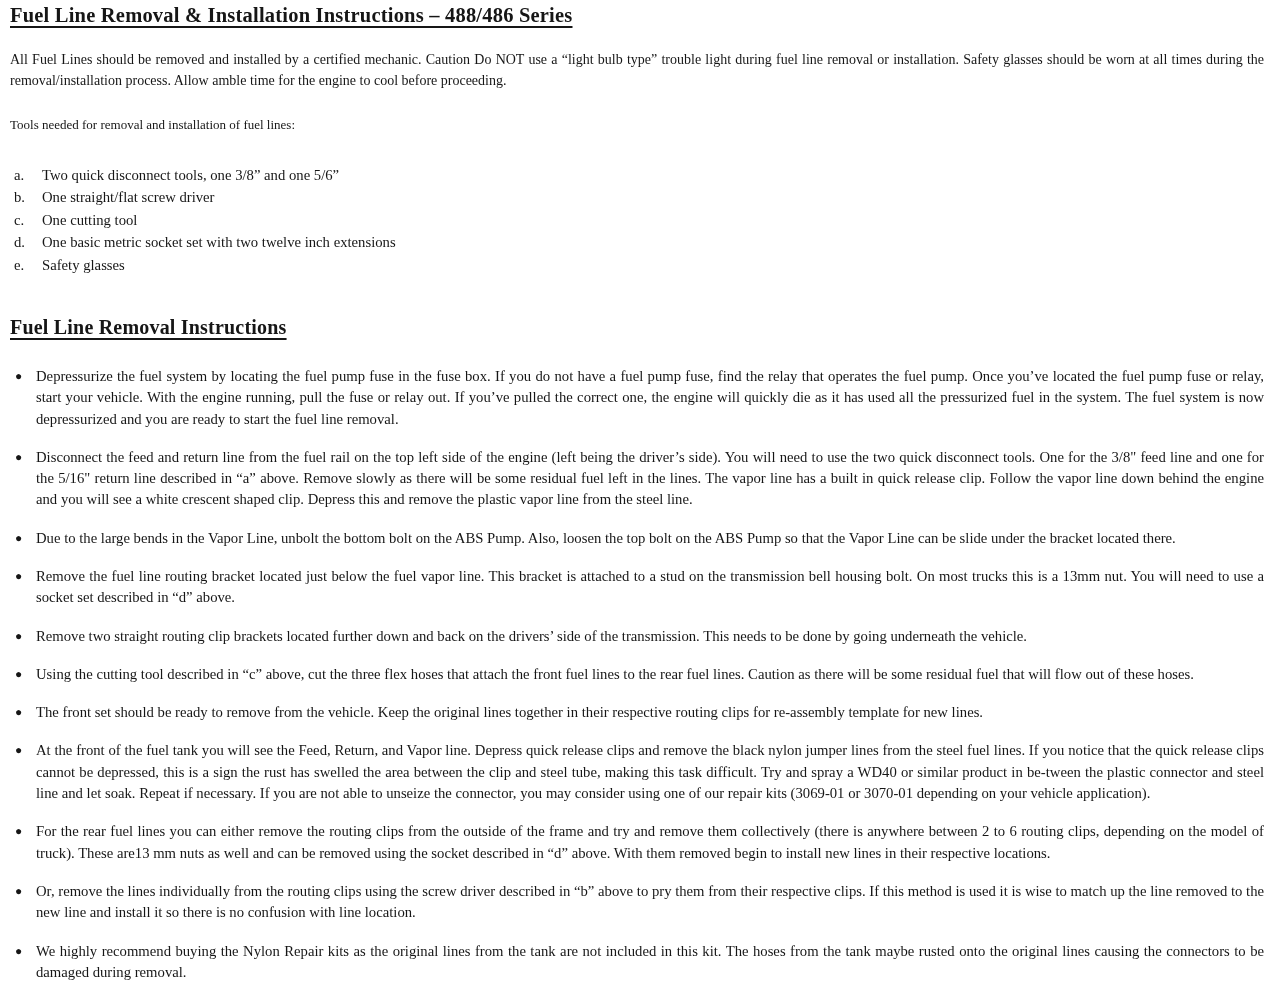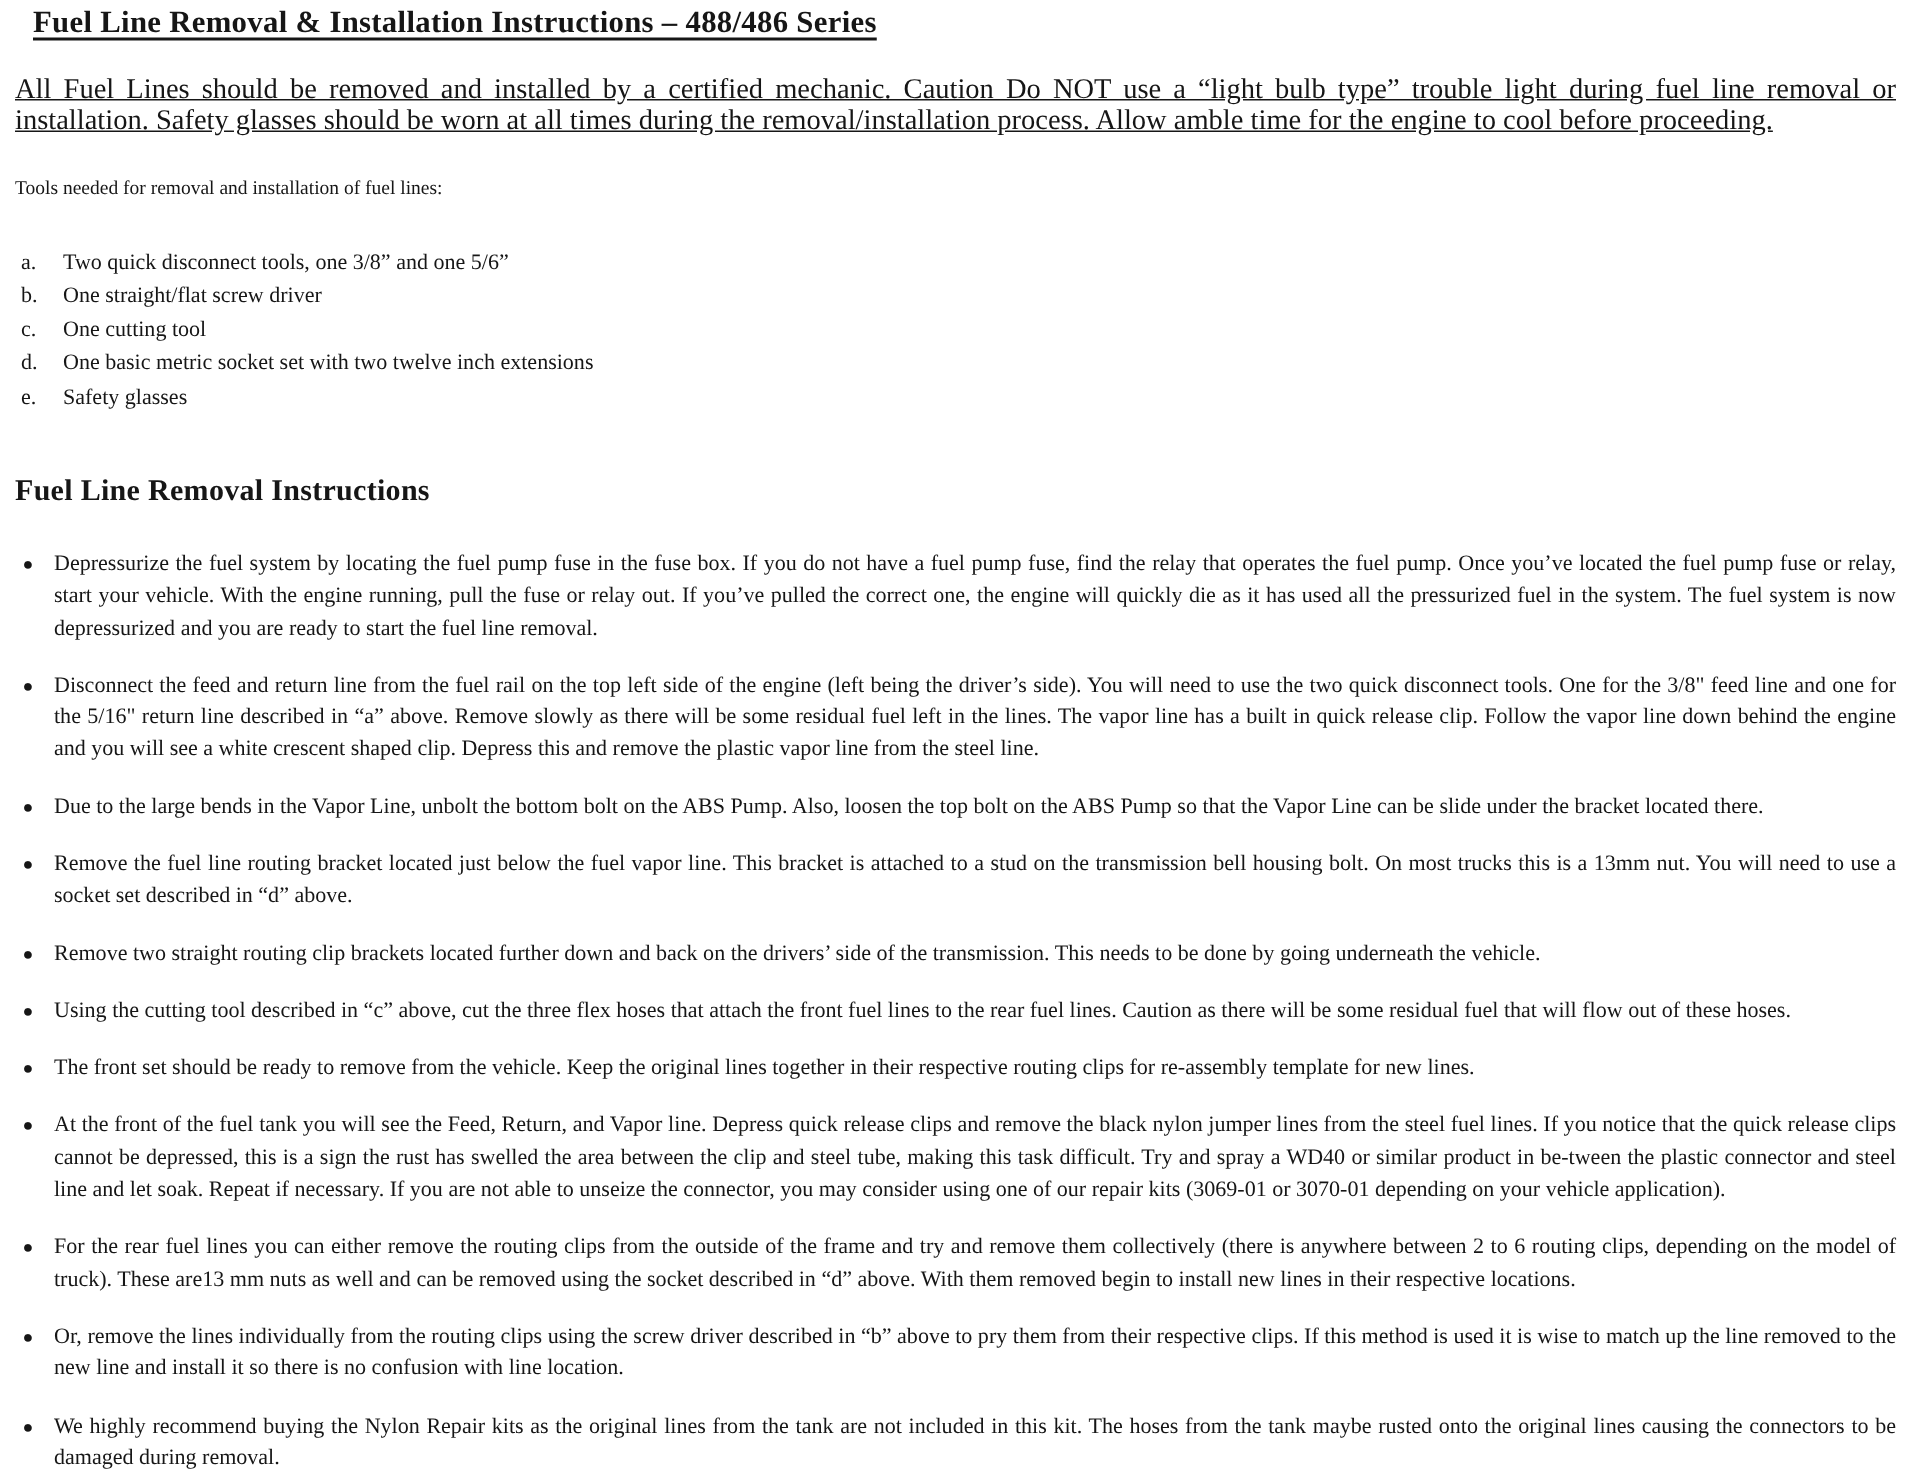--- a/index.html
+++ b/index.html
@@ -19,27 +19,26 @@
   .doc-title {
     font-size: 20.5px;
     font-weight: bold;
     margin: 0 0 20px 0;
     display: inline-block;
     text-decoration: underline;
     text-decoration-thickness: 2px;
     text-underline-offset: 4px;
     letter-spacing: 0.2px;
   }
-  .title-row { margin: 0 0 2px 12px; }
+  .title-row { margin: 0 0 2px 0; }
   .para {
-    font-size: 19px;
+    font-size: 14px;
     line-height: 21.3px;
     text-align: justify;
     margin: 0 0 22px 0;
-    text-decoration: underline;
   }
   .tools-intro {
     font-size: 13px;
     line-height: 21.3px;
     margin: 0 0 29px 0;
   }
   .tool-list { margin: 0 0 14px 0; }
   .tool-item {
     display: flex;
     font-size: 14.7px;
@@ -49,20 +48,21 @@
   .tool-letter {
     flex: 0 0 28px;
     width: 28px;
   }
   .tool-text { flex: 1; }
   .section-heading {
     font-size: 20px;
     font-weight: bold;
     margin: 26px 0 27px 0;
     display: inline-block;
+    text-decoration: underline;
     text-decoration-thickness: 2px;
     text-underline-offset: 4px;
     letter-spacing: 0.2px;
   }
   .heading-row { margin: 0; }
   .bullet-list { margin: 0; }
   .bullet-item {
     display: flex;
     margin: 0 0 17px 0;
     font-size: 14.7px;

